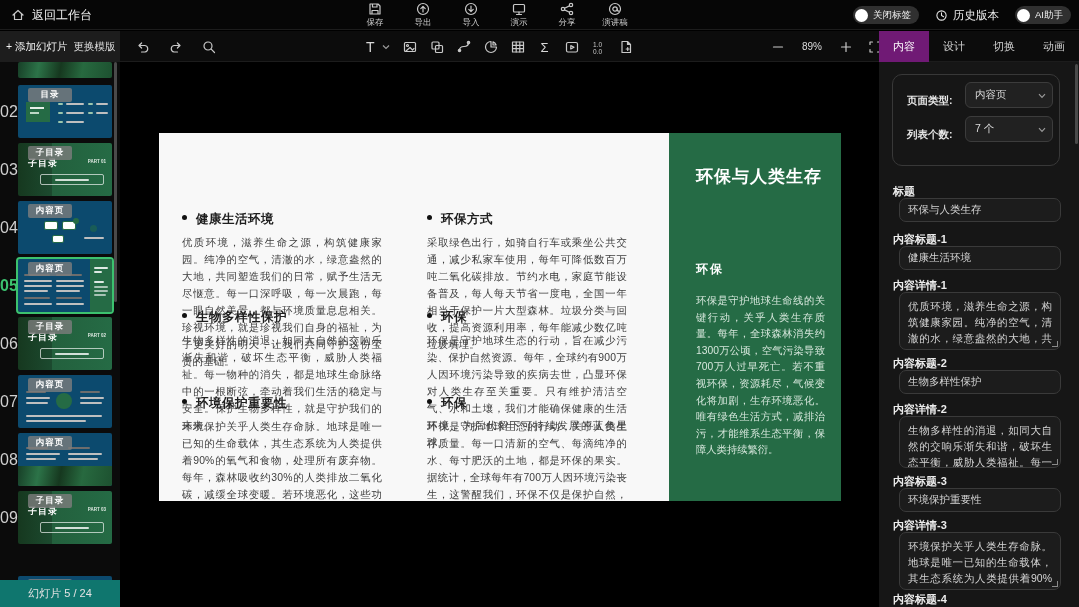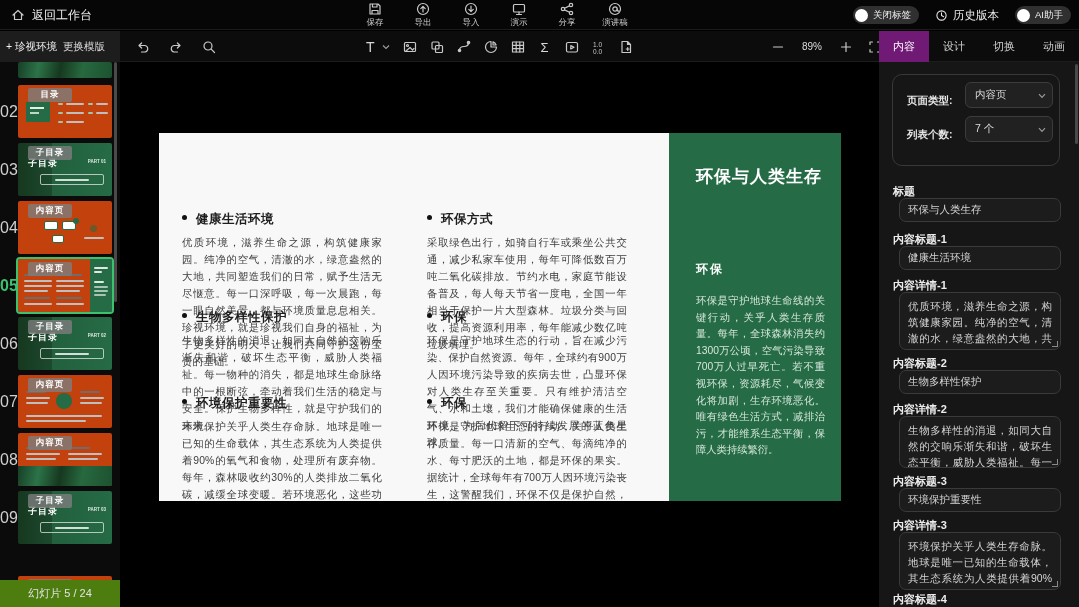--- a/index.html
+++ b/index.html
@@ -31,39 +31,39 @@
   .zoomval{font-size:10px;width:30px;text-align:center;color:#ddd;}
   .tabs{position:absolute;left:879px;top:0;height:31px;width:200px;display:flex;}
   .tab{width:50px;height:31px;display:flex;align-items:center;justify-content:center;font-size:11px;color:#cfcfcf;cursor:pointer;}
   .tab.active{background:#701a75;color:#fff;}
 
   
   #sidebar{position:absolute;left:0;top:62px;width:120px;height:545px;background:#0b0b0b;overflow:hidden;}
   .thumb{position:absolute;left:0;width:120px;height:53px;}
   .tnum{position:absolute;left:0;top:0;width:18px;height:53px;display:flex;align-items:center;justify-content:center;font-size:16px;color:#cfcfcf;}
   .thumb.sel .tnum{color:#3cc26f;font-weight:bold;}
-  .tbox{position:absolute;left:18px;top:0;width:94px;height:53px;background:#c2410c;border-radius:2px;overflow:hidden;}
+  .tbox{position:absolute;left:18px;top:0;width:94px;height:53px;background:#0c4a6e;border-radius:2px;overflow:hidden;}
   .thumb.sel .tbox{outline:2px solid #3cc26f;}
   .tlabel{position:absolute;left:10px;top:3px;min-width:44px;padding:1px 6px;background:rgba(125,125,125,.8);color:#fff;font-size:8.5px;font-weight:bold;border-radius:2px;text-align:center;letter-spacing:1px;}
   .greenbg{background:linear-gradient(100deg,#173f27 0%,#2c7348 22%,#16381f 45%,#27693f 68%,#1d5130 100%);}
   .secbg{background:linear-gradient(90deg,#16381f 0%,#1c4a2f 36%,#23603d 36%,#256b45 100%);}
   .sec-title{position:absolute;left:10px;top:14px;color:#fff;font-weight:bold;font-size:9px;letter-spacing:1px;}
   .sec-part{position:absolute;right:6px;top:16px;color:#dfe9e2;font-size:4.5px;font-weight:bold;}
   .sec-box{position:absolute;left:22px;right:8px;top:31px;height:11px;border:0.5px solid rgba(255,255,255,.65);border-radius:2px;}
   .sec-box i{position:absolute;left:14px;right:14px;top:4px;height:2px;background:rgba(255,255,255,.8);border-radius:1px;}
   .ln{position:absolute;height:2px;background:#bfbfbf;border-radius:1px;}
   .lng{position:absolute;height:2px;background:#9cc7ae;border-radius:1px;}
   .tocbox{position:absolute;left:8px;top:17px;width:24px;height:20px;background:#256b45;}
   .tocbox i{position:absolute;left:4px;top:5px;width:14px;height:2px;background:#e4efe8;}
   .tocbox b{position:absolute;left:4px;top:10px;width:9px;height:2px;background:#bcd8c6;}
   .mon{position:absolute;border:1.5px solid #256b45;border-radius:2px;background:#fff;}
   .circ{position:absolute;border-radius:50%;background:#256b45;}
   .minipanel{position:absolute;right:0;top:0;width:22px;height:53px;background:#256b45;}
   .minipanel i{position:absolute;left:4px;height:1.5px;background:rgba(255,255,255,.85);border-radius:1px;}
-  #sstatus{position:absolute;left:0;bottom:0;width:120px;height:27px;background:#4d7c0f;display:flex;align-items:center;justify-content:center;font-size:11px;color:#e3e3e3;margin-top:10px;}
+  #sstatus{position:absolute;left:0;bottom:0;width:120px;height:27px;background:#0f766e;display:flex;align-items:center;justify-content:center;font-size:11px;color:#e3e3e3;margin-top:10px;}
   .sscroll{position:absolute;left:114px;top:0;width:3px;height:240px;background:#4a4a4a;border-radius:2px;}
 
   
   #canvas{position:absolute;left:120px;top:62px;width:759px;height:545px;background:#000;}
   #slide{position:absolute;left:39px;top:71px;width:682px;height:368px;background:#f8f8f8;overflow:hidden;}
   .scol{position:absolute;top:0;height:100%;}
   .c1{left:23px;width:200px;}
   .c2{left:268px;width:200px;}
   .ssec{position:absolute;left:0;width:100%;}
   .s1{top:78px}.s2{top:176px}.s3{top:262px}
@@ -186,21 +186,21 @@
       </div>
       <div class="pill">
         <span class="knob"></span>
         <span class="plb">AI助手</span>
       </div>
     </div>
   </div>
 
   <div id="toolbar">
     <div class="leftzone">
-      <span class="addslide">+ 珍视环境</span>
+      <span class="addslide">+ 添加幻灯片</span>
       <span class="changetpl">更换模版</span>
     </div>
     <div class="histgroup">
       <span class="icbtn">
           <svg width="16" height="16" viewBox="0 0 16 16" fill="none" stroke="#c9c9c9" stroke-width="1.2" stroke-linecap="round" stroke-linejoin="round">
             <path d="M4.2 6.5 H10 A3.3 3.3 0 0 1 10 13 H6.5 M6.6 4 L4 6.5 L6.6 9"></path>
           </svg>
         </span>
       <span class="icbtn">
           <svg width="16" height="16" viewBox="0 0 16 16" fill="none" stroke="#c9c9c9" stroke-width="1.2" stroke-linecap="round" stroke-linejoin="round">

